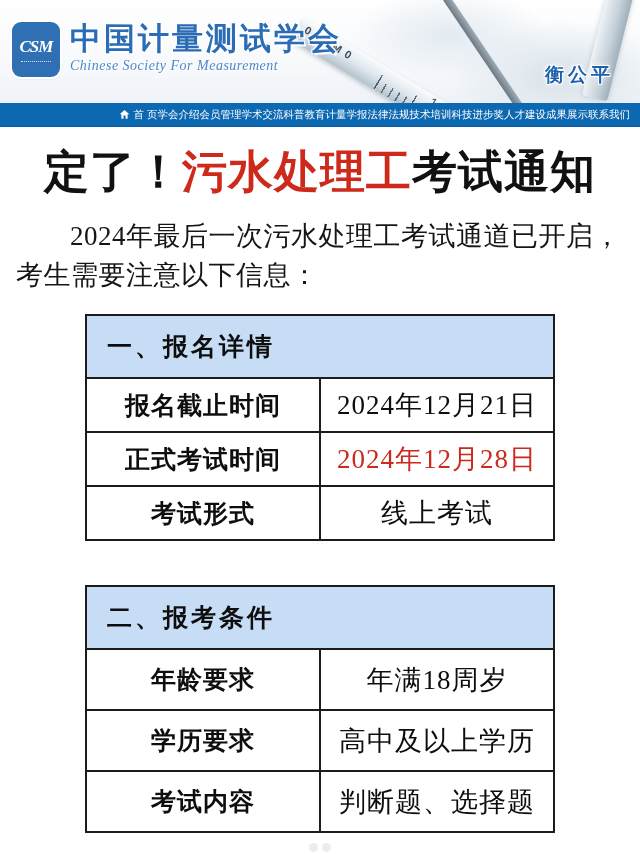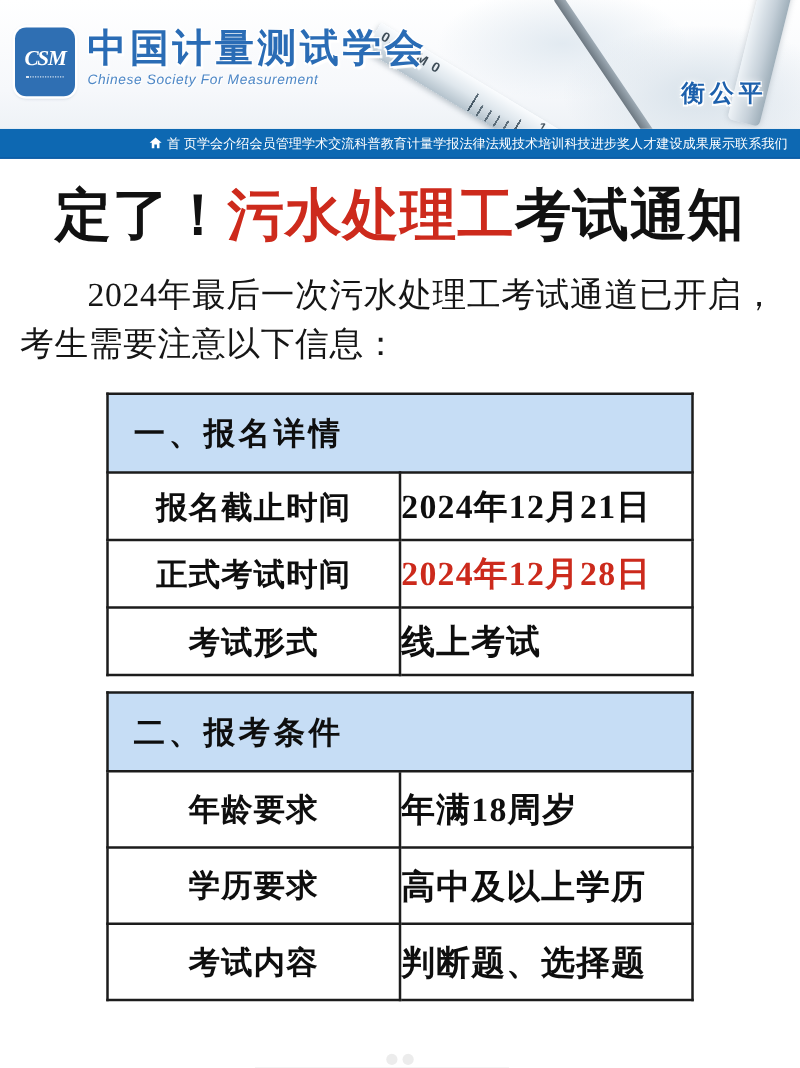--- a/index.html
+++ b/index.html
@@ -56,22 +56,22 @@
   }
   .logo-mark .monogram { color:#fff; font-weight:bold; font-size:17px; letter-spacing:-1px;
     font-family:"Liberation Serif",serif; font-style:italic; }
   .logo-mark .micro { width:30px; border-bottom:1px dotted rgba(255,255,255,.8); margin-top:4px; }
   .logo-text { margin-left:10px; }
   .logo-cn {
     font-size:31px; font-weight:bold; color:#2a6cb5; letter-spacing:3px; line-height:34px;
     text-shadow:-1px -1px 0 #fff,1px -1px 0 #fff,-1px 1px 0 #fff,2px 2px 1px #fff;
   }
   .logo-en {
-    font-size:11px; font-style:italic; color:#4d87c6; letter-spacing:.5px; margin-top:2px;
-    font-family:Liberation Sans, sans-serif;
+    font-size:14px; font-style:italic; color:#4d87c6; letter-spacing:.5px; margin-top:2px;
+    font-family:Liberation Serif, serif;
     text-shadow:1px 1px 0 #fff;
   }
 
   
   .main-nav {
     height:24px; background:#0d68b2; display:flex; align-items:center;
     padding:0 10px; justify-content:flex-end;
     font-family:"Liberation Sans","DejaVu Sans",sans-serif;
     border-bottom:1px solid #0a57a0;
   }
@@ -83,30 +83,30 @@
   .headline { text-align:center; margin-top:16px; font-size:45px; font-weight:bold;
     letter-spacing:1px; line-height:58px; color:#111; }
   .headline .hl { color:#cd2a1c;text-align:center; }
   .intro { margin:16px 14px 0 16px; font-size:27px; line-height:39px; text-indent:2em;
     color:#161616; letter-spacing:.5px; }
 
   
   table.info-table { border-collapse:collapse; width:470px; margin-left:85px;
     table-layout:fixed; }
   .t1 { margin-top:19px;border-radius:23px; }
-  .t2 { margin-top:12px; }
+  .t2 { margin-top:44px; }
   table.info-table th, table.info-table td { border:2.5px solid #1c1c1c; }
   th.section-header {
     background:#c6ddf5; height:63px; text-align:left; padding-left:20px;
     font-size:25px; font-weight:bold; letter-spacing:3px; color:#0e0e0e;
   }
   td.cell-label { width:168px; height:54px; text-align:center; font-size:25px;
     font-weight:bold; color:#0e0e0e; letter-spacing:1px; }
   .t2 td.cell-label { width:158px; height:61px; }
-  td.cell-value { font-size:27px; font-weight:bold; color:#0e0e0e;
+  td.cell-value { text-align:center; font-size:27px; font-weight:normal; color:#0e0e0e;
     letter-spacing:1px; }
   td.cell-value.red { color:#cc2a1c; }
 
   
   .carousel-dots { position:absolute; bottom:2px; left:50%; transform:translateX(-50%);
     display:flex; gap:4px; }
   .carousel-dots span { width:9px; height:9px; border-radius:50%; background:#ececec; }
 </style>
 </head>
 <body>

